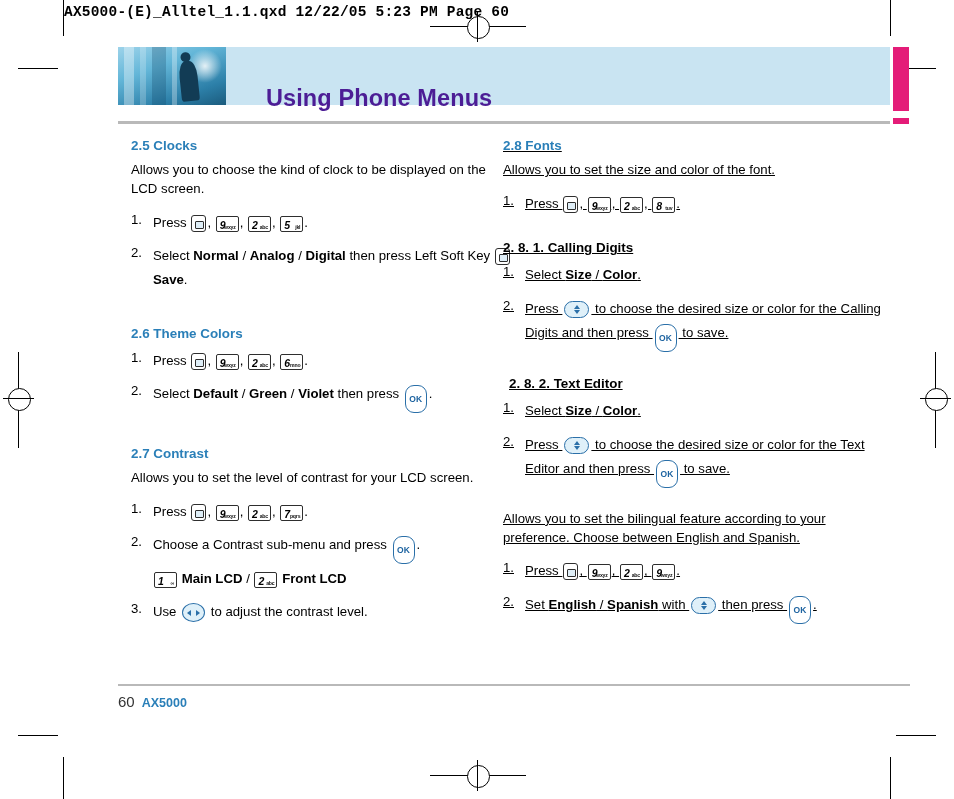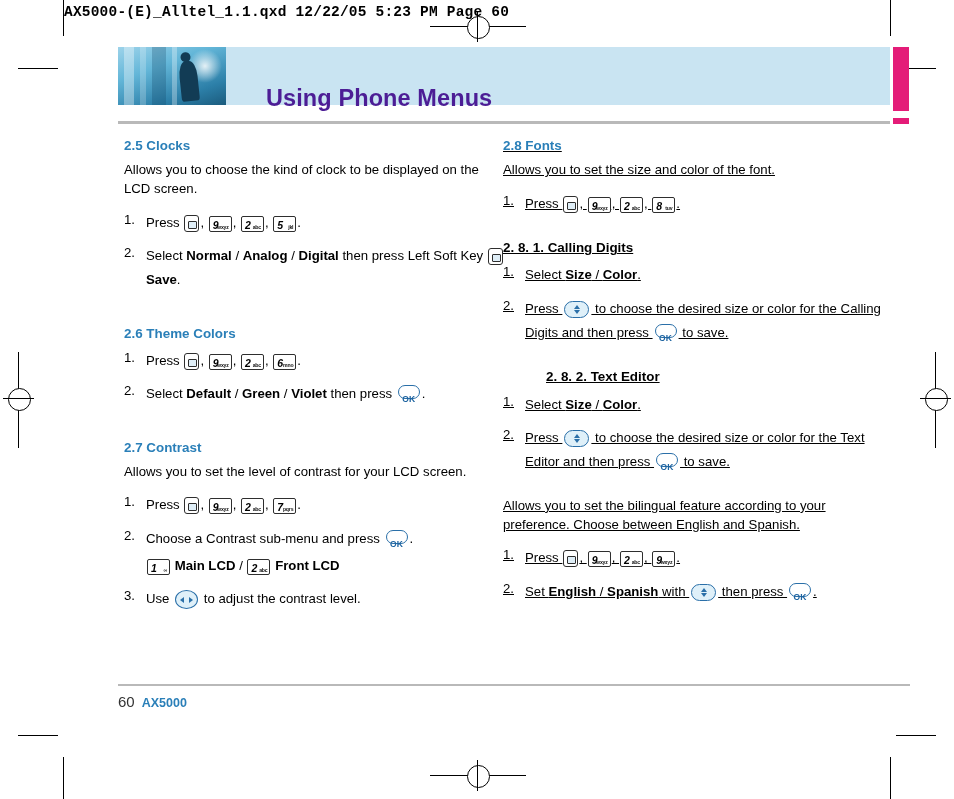--- a/index.html
+++ b/index.html
@@ -130,21 +130,21 @@
   }
 
   
   .col {
     position: absolute;
     top: 136px;
     width: 392px;
     font-size: 13.2px;
     line-height: 1.42;
   }
-  .col-left  { left: 124px; }
+  .col-left  { left: 131px; }
   .col-right { left: 503px; text-decoration: underline; }
 
   h2.sec {
     font-size: 13.4px;
     font-weight: bold;
     color: #2a7fb8;
     margin: 0 0 6px 0;
   }
   h2.sec.sub {
     color: #000000;
@@ -224,21 +224,21 @@
     width: 7px;
     height: 6px;
     border: 1px solid #2e2e2e;
     border-radius: 1px;
     background: #dfeef7;
   }
 
   
   .key-ok {
     width: 22px;
-    height: 14px;
+    height: 28px;
     border-radius: 9px;
     border: 1px solid #2a6fa8;
     margin: 0 2px;
     vertical-align: -4px;
     text-align: center;
   }
   .key-ok span {
     font-size: 8.5px;
     font-weight: bold;
     color: #1d63a0;
@@ -444,21 +444,21 @@
         <div class="step-num">1.</div>
         <div class="step-body"><span>Select </span><b>Size</b><span> / </span><b>Color</b><span>.</span></div>
       </div>
       <div class="step">
         <div class="step-num">2.</div>
         <div class="step-body"><span>Press </span><span class="key key-nav"></span><span> to choose the desired size or color for the Calling Digits and then press </span><span class="key key-ok"><span>OK</span></span><span> to save.</span></div>
       </div>
     </div>
 
   <div class="gap-md"></div>
-  <h2 class="sec sub" style="padding-left:6px;margin-left:37px;">2. 8. 2. Text Editor</h2>
+  <h2 class="sec sub" style="padding-left:6px;">2. 8. 2. Text Editor</h2>
   <div>
       <div class="step">
         <div class="step-num">1.</div>
         <div class="step-body"><span>Select </span><b>Size</b><span> / </span><b>Color</b><span>.</span></div>
       </div>
       <div class="step">
         <div class="step-num">2.</div>
         <div class="step-body"><span>Press </span><span class="key key-nav"></span><span> to choose the desired size or color for the Text Editor and then press </span><span class="key key-ok"><span>OK</span></span><span> to save.</span></div>
       </div>
     </div>

